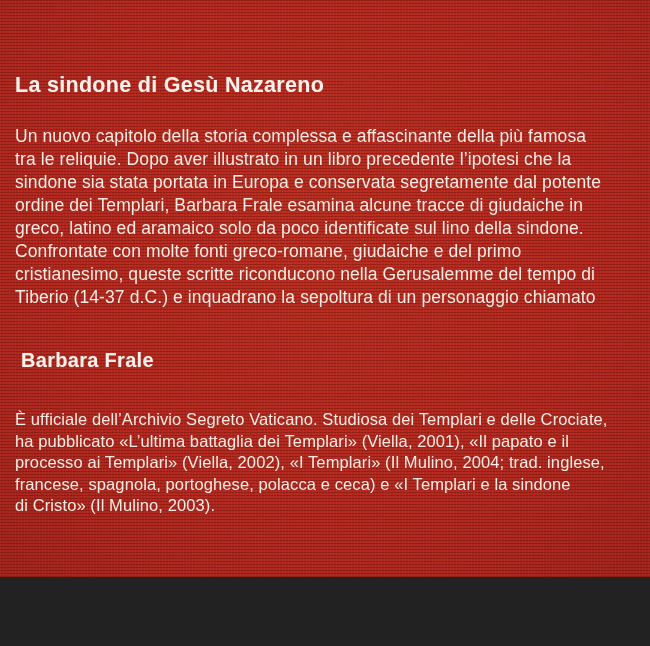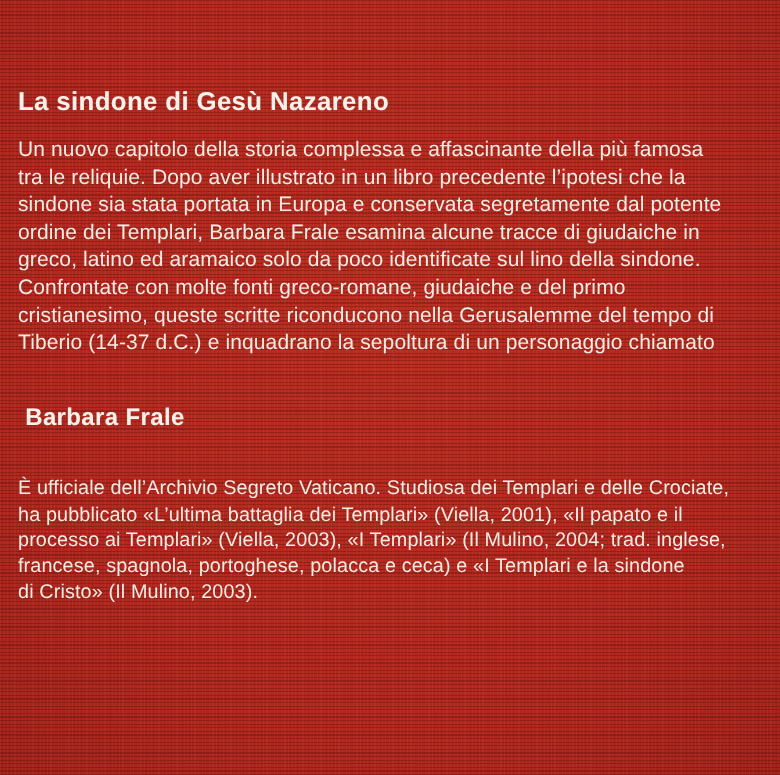--- a/index.html
+++ b/index.html
@@ -3,21 +3,21 @@
 <meta charset="utf-8">
 <style>
   html, body {
     margin: 0;
     padding: 0;
     background: #222;
   }
   .cover {
     position: relative;
     width: 650px;
-    height: 646px;
+    height: 577px;
     box-sizing: border-box;
     padding: 74px 14px 0 15px;
     overflow: hidden;
     background-color: #b1271f;
     background-image:
       repeating-linear-gradient(180deg,
         rgba(70,5,5,0.28) 0px, rgba(70,5,5,0.28) 1px,
         rgba(0,0,0,0) 1px, rgba(0,0,0,0) 3px),
       repeating-linear-gradient(90deg,
         rgba(255,150,70,0.07) 0px, rgba(255,150,70,0.07) 1px,
@@ -36,21 +36,21 @@
     color: #f7f1ea;
     text-shadow: 0 0 1px rgba(255,255,255,0.25);
   }
   .para {
     margin: 0;
   }
   .para .line {
     white-space: nowrap;
   }
   .description {
-    margin-top: 17px;
+    margin-top: 29px;
     font-size: 17.5px;
     line-height: 23px;
     letter-spacing: 0.1px;
   }
   .author-heading {
     margin: 41px 0 0 6px;
     font-size: 20px;
     line-height: 20px;
     font-weight: bold;
     letter-spacing: 0.3px;
@@ -79,17 +79,17 @@
       <div class="line">Confrontate con molte fonti greco-romane, giudaiche e del primo</div>
       <div class="line">cristianesimo, queste scritte riconducono nella Gerusalemme del tempo di</div>
       <div class="line">Tiberio (14-37 d.C.) e inquadrano la sepoltura di un personaggio chiamato</div>
     </div>
 
   <h2 class="author-heading">Barbara Frale</h2>
 
   <div class="para author-bio">
       <div class="line">È ufficiale dell’Archivio Segreto Vaticano. Studiosa dei Templari e delle Crociate,</div>
       <div class="line">ha pubblicato «L’ultima battaglia dei Templari» (Viella, 2001), «Il papato e il</div>
-      <div class="line">processo ai Templari» (Viella, 2003), «I Templari» (Il Mulino, 2004; trad. inglese,</div>
+      <div class="line">processo ai Templari» (Viella, 2002), «I Templari» (Il Mulino, 2004; trad. inglese,</div>
       <div class="line">francese, spagnola, portoghese, polacca e ceca) e «I Templari e la sindone</div>
       <div class="line">di Cristo» (Il Mulino, 2003).</div>
     </div>
 </div>
 
 </body></html>

